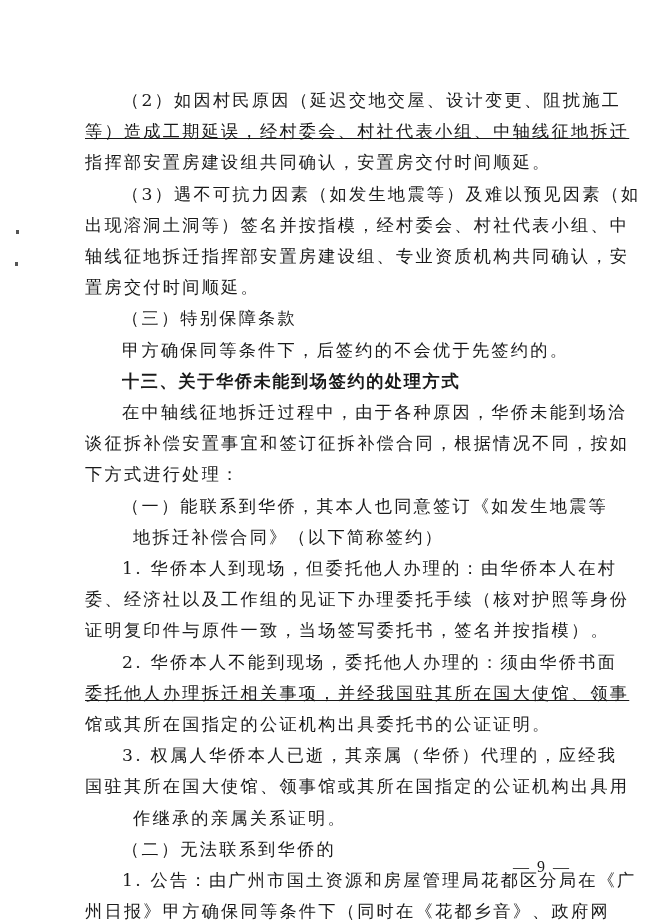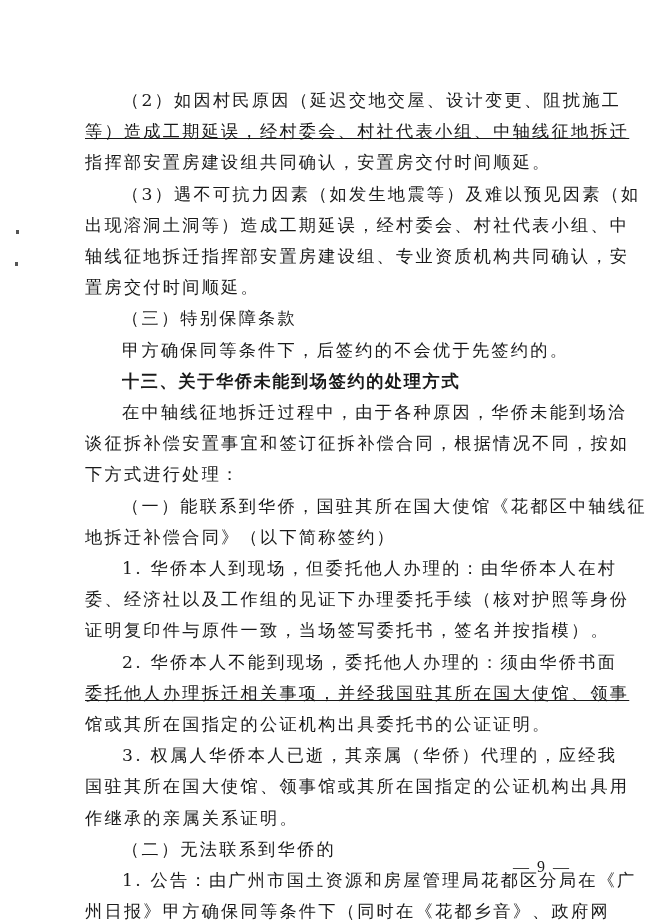--- a/index.html
+++ b/index.html
@@ -52,38 +52,38 @@
 <body>
 
 <div class="page">
   <div class="margin-mark" style="left:16px; top:218px;"></div>
   <div class="margin-mark" style="left:15px; top:250px;"></div>
   <div id="lines">
       <div class="line indent" style="top: 77px;">（2）如因村民原因（延迟交地交屋、设计变更、阻扰施工</div>
       <div class="line" style="top: 108.2px; text-decoration: underline;">等）造成工期延误，经村委会、村社代表小组、中轴线征地拆迁</div>
       <div class="line" style="top: 139.4px;">指挥部安置房建设组共同确认，安置房交付时间顺延。</div>
       <div class="line indent" style="top: 170.6px;">（3）遇不可抗力因素（如发生地震等）及难以预见因素（如</div>
-      <div class="line" style="top: 201.8px;">出现溶洞土洞等）造成工期延误，经村委会、村社代表小组、中</div>
+      <div class="line" style="top: 201.8px;">出现溶洞土洞等）签名并按指模，经村委会、村社代表小组、中</div>
       <div class="line" style="top: 233px;">轴线征地拆迁指挥部安置房建设组、专业资质机构共同确认，安</div>
       <div class="line" style="top: 264.2px;">置房交付时间顺延。</div>
       <div class="line indent" style="top: 295.4px;">（三）特别保障条款</div>
       <div class="line indent" style="top: 326.6px;">甲方确保同等条件下，后签约的不会优于先签约的。</div>
       <div class="line indent bold" style="top: 357.8px;">十三、关于华侨未能到场签约的处理方式</div>
       <div class="line indent" style="top: 389px;">在中轴线征地拆迁过程中，由于各种原因，华侨未能到场洽</div>
       <div class="line" style="top: 420.2px;">谈征拆补偿安置事宜和签订征拆补偿合同，根据情况不同，按如</div>
       <div class="line" style="top: 451.4px;">下方式进行处理：</div>
-      <div class="line indent" style="top: 482.6px;">（一）能联系到华侨，国驻其所在国大使馆《花都区中轴线征</div>
-      <div class="line" style="top: 513.8px;">地拆迁补偿合同》（以下简称签约）</div>
+      <div class="line indent" style="top: 482.6px;">（一）能联系到华侨，其本人也同意签订《如发生地震等</div>
+      <div class="line" style="top: 513.8px; margin-left: 48px;">地拆迁补偿合同》（以下简称签约）</div>
       <div class="line indent" style="top: 545px;">1. 华侨本人到现场，但委托他人办理的：由华侨本人在村</div>
       <div class="line" style="top: 576.2px;">委、经济社以及工作组的见证下办理委托手续（核对护照等身份</div>
       <div class="line" style="top: 607.4px;">证明复印件与原件一致，当场签写委托书，签名并按指模）。</div>
       <div class="line indent" style="top: 638.6px;">2. 华侨本人不能到现场，委托他人办理的：须由华侨书面</div>
       <div class="line" style="top: 669.8px; text-decoration: underline;">委托他人办理拆迁相关事项，并经我国驻其所在国大使馆、领事</div>
       <div class="line" style="top: 701px;">馆或其所在国指定的公证机构出具委托书的公证证明。</div>
       <div class="line indent" style="top: 732.2px;">3. 权属人华侨本人已逝，其亲属（华侨）代理的，应经我</div>
       <div class="line" style="top: 763.4px;">国驻其所在国大使馆、领事馆或其所在国指定的公证机构出具用</div>
-      <div class="line" style="top: 794.6px;">作继承的亲属关系证明。</div>
+      <div class="line" style="top: 794.6px; margin-left: 48px;">作继承的亲属关系证明。</div>
       <div class="line indent" style="top: 825.8px;">（二）无法联系到华侨的</div>
       <div class="line indent" style="top: 857px;">1. 公告：由广州市国土资源和房屋管理局花都区分局在《广</div>
       <div class="line" style="top: 888.2px;">州日报》甲方确保同等条件下（同时在《花都乡音》、政府网</div>
     </div>
   <div class="page-number">— 9 —</div>
 </div>
 
 </body></html>

